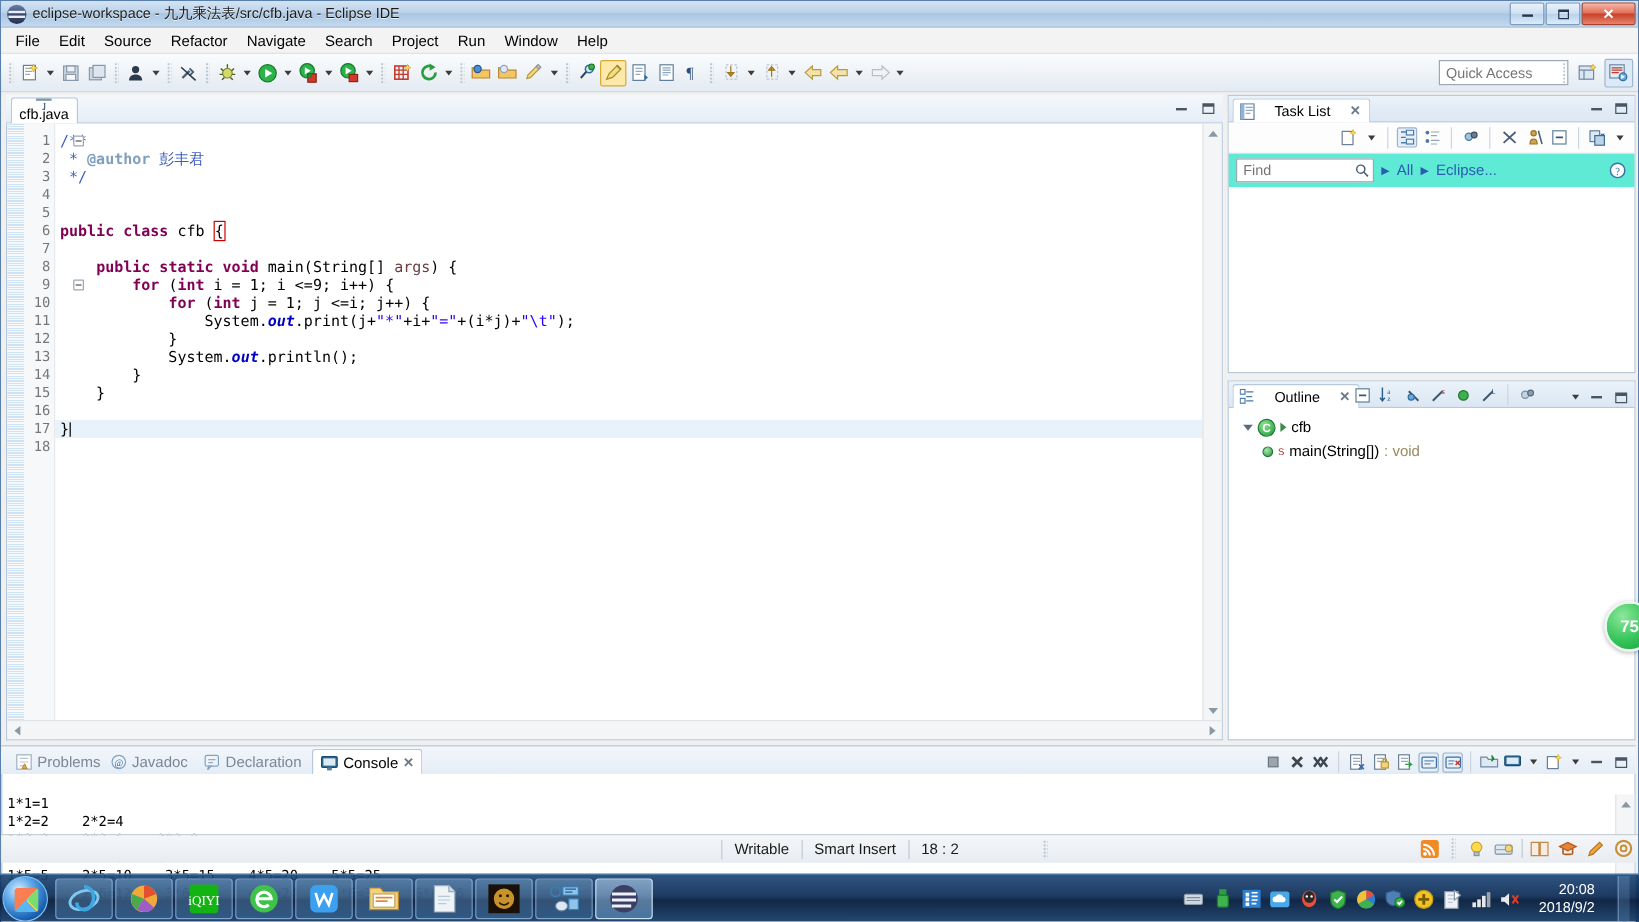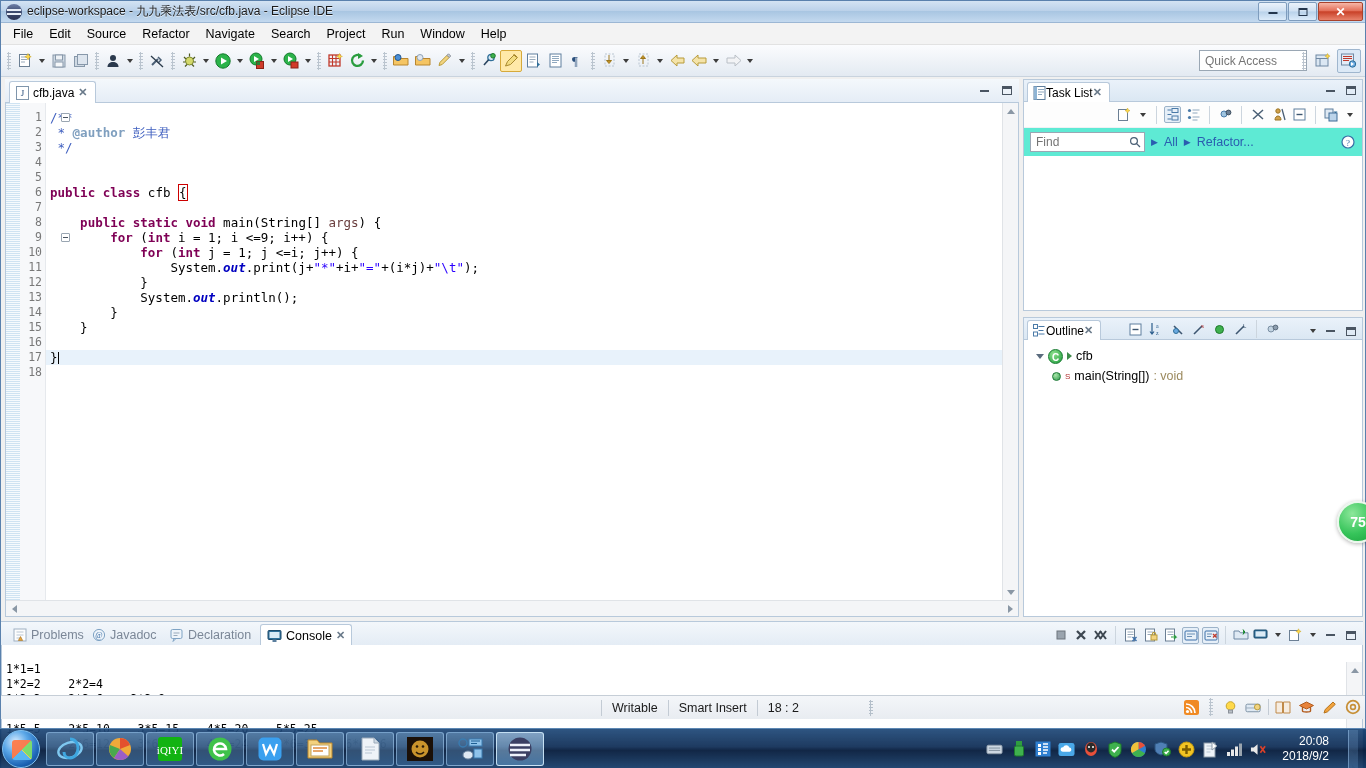--- a/index.html
+++ b/index.html
@@ -144,21 +144,21 @@
     height:24px; position:relative;
     background: linear-gradient(to bottom,#f4f8fc,#e5edf6);
     border-bottom:1px solid #b8c9db;
   }
   .tab {
     position:absolute; left:4px; top:2px; height:22px;
     display:flex; align-items:center; gap:4px; padding: 0 7px 0 6px;
     background:#ffffff;
     border:1px solid #b8c9db; border-bottom:none;
     border-radius:3px 3px 0 0;
-    font-size:12px; color:#000;
+    font-size:12px; color:#000;flex-direction:column;
   }
   .tab-close { font-size:11px; color:#6a7a8a; font-weight:bold; }
   .tab-icons { position:absolute; right:4px; top:3px; display:flex; align-items:center; gap:5px; }
 
   .file-icon {
     width:13px;height:14px;background:#fff;border:1px solid #7f95ab;position:relative;
   }
   .file-icon::after{
     content:"J"; position:absolute; left:0;right:0;top:0;bottom:0;
     font-size:9px; color:#2a4f7c; text-align:center; line-height:13px; font-family:"Liberation Serif",serif;
@@ -224,21 +224,21 @@
   .hs-arrow.right::after{border-left:5px solid #8a97a5;}
 
   
   .pane-box { border:1px solid #b8c9db; background:#fff; }
   .pane-tabstrip {
     height:22px; position:relative;
     background: linear-gradient(to bottom,#eaf2fa,#dbe7f3);
     border-bottom:1px solid #b8c9db;
   }
   .pane-tab {
-    position:absolute; left:3px; top:2px; height:20px; display:flex; align-items:center; gap:0;
+    position:absolute; left:3px; top:2px; height:20px; display:flex; align-items:center; gap:16px;
     padding:0 7px 0 5px; background:#fff; border:1px solid #b8c9db; border-bottom:none;
     border-radius:3px 3px 0 0; font-size:12px;
   }
   .pane-tools { position:absolute; right:3px; top:2px; display:flex; align-items:center; gap:3px; }
   .pane-tool { width:17px;height:17px; display:flex;align-items:center;justify-content:center; }
   .pane-tool.boxed { border:1px solid #9db3c9; background:#e6eff8; border-radius:2px; }
   .min-ic { width:9px;height:2px;background:#4a5562; }
   .max-ic { width:10px;height:9px;border:1px solid #4a5562;border-top-width:3px; }
 
   .tasklist-toolbar {
@@ -760,21 +760,21 @@
               <span class="find-mag">
                 <svg width="12" height="12" viewBox="0 0 12 12">
                     <circle cx="5" cy="5" r="3.4" fill="none" stroke="#4a5f75" stroke-width="1.2"></circle>
                     <path d="M7.6 7.6L11 11" stroke="#4a5f75" stroke-width="1.3"></path>
                   </svg>
               </span>
             </span>
             <span class="tl-caret">▶</span>
             <span class="tl-link">All</span>
             <span class="tl-caret">▶</span>
-            <span class="tl-link">Refactor...</span>
+            <span class="tl-link">Eclipse...</span>
             <span style="margin-left:auto;" class="pane-tool">
               <svg width="14" height="14" viewBox="0 0 14 14">
                   <circle cx="7" cy="7" r="6" fill="#fff" stroke="#3a6ea5" stroke-width="1.2"></circle>
                   <text x="7" y="10.5" font-size="9" fill="#3a6ea5" text-anchor="middle" font-family="serif">?</text>
                 </svg>
             </span>
           </div>
         </div>
 
         <div class="pane-box" style="height:300px; margin-top:6px; position:relative;">

